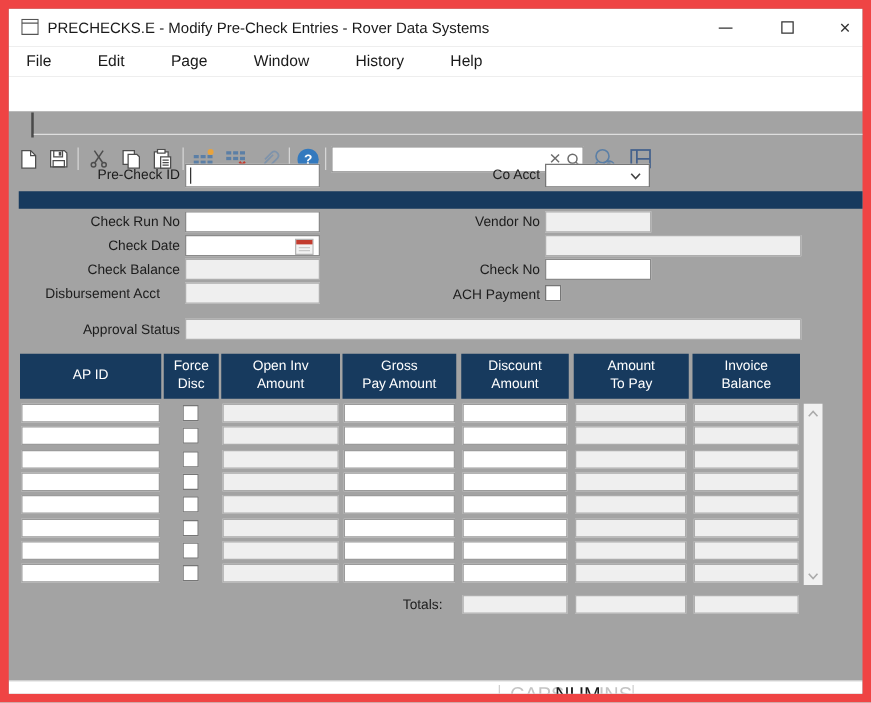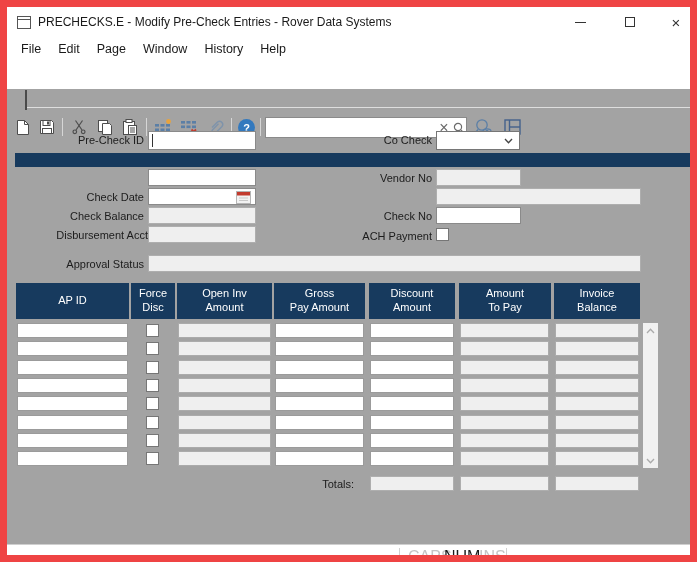--- a/index.html
+++ b/index.html
@@ -11,21 +11,21 @@
   }
   
   #titlebar { position:absolute; left:0; top:0; width:100%; height:30px; background:#fff; }
   #win-icon { position:absolute; left:10px; top:8px; }
   #title-text { position:absolute; left:31px; top:8px; font-size:12px; color:#1a1a1a; white-space:nowrap; }
   .winctl { position:absolute; top:0; width:30px; height:30px; display:flex; align-items:center; justify-content:center; color:#333; cursor:default; }
   #btn-min { left:558px; } #btn-max { left:608px; } #btn-close { left:654px; font-size:15px; }
   #btn-min .bar { width:11px; height:1px; background:#333; }
   #btn-max .box { width:10px; height:10px; border:1px solid #333; }
   
-  #menubar { position:absolute; left:0; top:30px; width:100%; height:24px; background:#fff; display:flex; align-items:center; padding-left:14px; }
+  #menubar { position:absolute; left:0; top:30px; width:100%; height:24px; background:#fff; display:flex; align-items:center; padding-left:14px;gap:20px; }
   .menu-item { font-size:12.5px; color:#1a1a1a; margin-right:17px; white-space:nowrap; }
   
   #toolbar { position:absolute; left:0; top:54px; width:100%; height:28px; background:#fff; }
   .tbtn { position:absolute; top:56px; width:20px; height:20px; display:flex; align-items:center; justify-content:center; }
   .tsep { position:absolute; top:57px; width:1px; height:18px; background:#d6d6d6; }
   #search-box { position:absolute; left:258px; top:56px; width:202px; height:21px; border:1px solid #8a8a8a; background:#fff; }
   #search-input { position:absolute; left:3px; top:1px; width:160px; height:17px; border:none; outline:none; font-size:12px; background:transparent; }
   .inbox-ic { position:absolute; top:2px; width:16px; height:16px; display:flex; align-items:center; justify-content:center; color:#6c6c6c; }
   #help-btn { position:absolute; left:231px; top:58px; width:17px; height:17px; border-radius:50%; background:#3379be; color:#fff; font-size:11px; font-weight:bold; display:flex; align-items:center; justify-content:center; }
   
@@ -191,46 +191,47 @@
     </div>
   </div>
 
   <div id="top-caret"></div>
   <div id="group-rule"></div>
 
   <div class="lbl" style="left:20px;  top:127px; width:117px">Pre-Check ID</div>
   <div class="field" style="left:141px; top:124px; width:108px; height:19px">
     <span class="caret-in" style="left:3px; top:2px"></span>
   </div>
-  <div class="lbl" style="left:330px; top:127px; width:95px">Co Check</div>
+  <div class="lbl" style="left:330px; top:127px; width:95px">Co Acct</div>
   <div class="combo" style="left:429px; top:124px; width:84px; height:19px">
     <svg width="9" height="6" viewBox="0 0 9 6">
         <path d="M1 1 L4.5 4.8 L8 1" fill="none" stroke="#444" stroke-width="1.3"></path>
       </svg>
   </div>
 
   <div class="navybar"></div>
 
+  <div class="lbl" style="left:20px; top:165px; width:117px">Check Run No</div>
   <div class="field" style="left:141px; top:162px; width:108px; height:17px"></div>
 
   <div class="lbl" style="left:20px; top:184px; width:117px">Check Date</div>
   <div class="field" style="left:141px; top:181px; width:108px; height:17px"></div>
   <span class="cal-btn">
     <svg width="15" height="14" viewBox="0 0 15 14">
         <rect x="0.5" y="1.5" width="14" height="12" fill="#f2f2f2" stroke="#b5b5b5"></rect>
         <rect x="1" y="2" width="13" height="3.5" fill="#c23b2e"></rect>
         <line x1="3" y1="8" x2="12" y2="8" stroke="#c9c9c9"></line>
         <line x1="3" y1="10.5" x2="12" y2="10.5" stroke="#c9c9c9"></line>
       </svg>
   </span>
 
   <div class="lbl" style="left:20px; top:203px; width:117px">Check Balance</div>
   <div class="field gray" style="left:141px; top:200px; width:108px; height:17px"></div>
 
-  <div class="lbl" style="left:24px; top:222px; width:117px">Disbursement Acct</div>
+  <div class="lbl" style="left:4px; top:222px; width:117px">Disbursement Acct</div>
   <div class="field gray" style="left:141px; top:219px; width:108px; height:17px"></div>
 
   <div class="lbl" style="left:330px; top:165px; width:95px">Vendor No</div>
   <div class="field gray" style="left:429px; top:162px; width:85px; height:17px"></div>
   <div class="field gray" style="left:429px; top:181px; width:205px; height:17px"></div>
 
   <div class="lbl" style="left:330px; top:203px; width:95px">Check No</div>
   <div class="field" style="left:429px; top:200px; width:85px; height:17px"></div>
 
   <div class="lbl" style="left:330px; top:223px; width:95px">ACH Payment</div>

